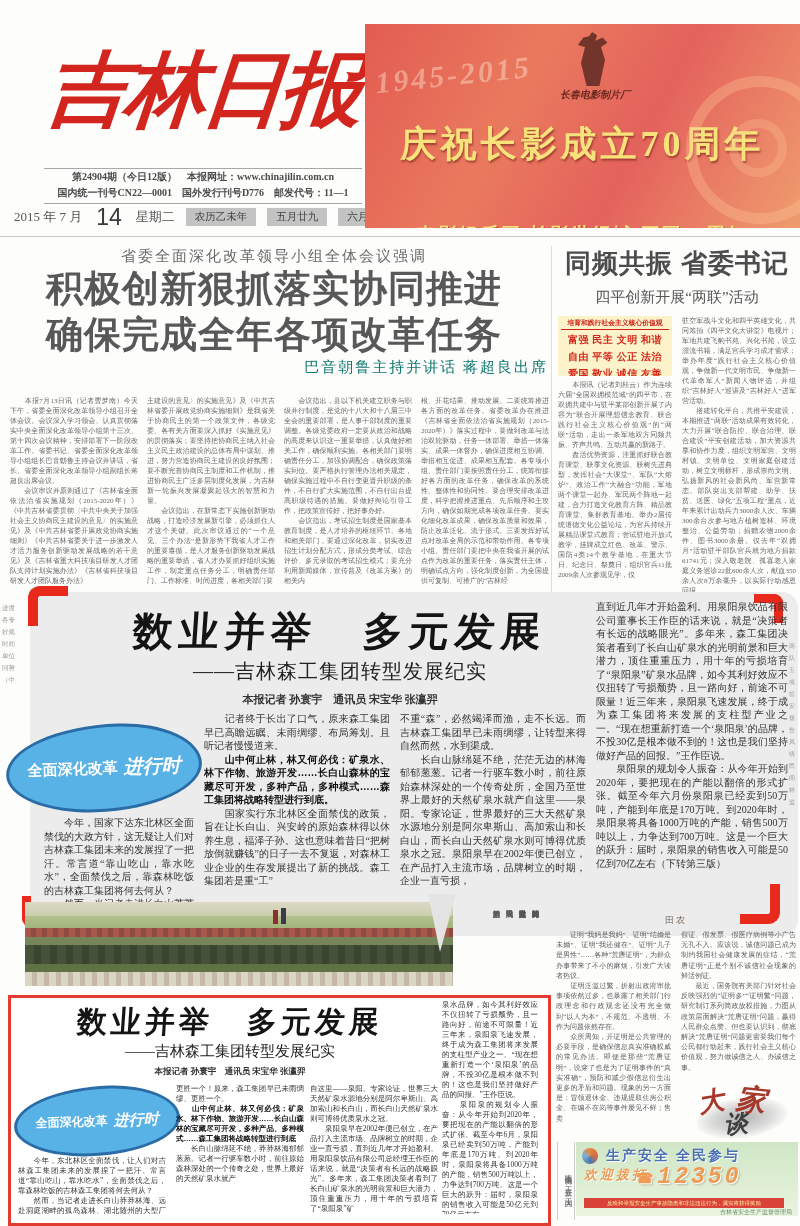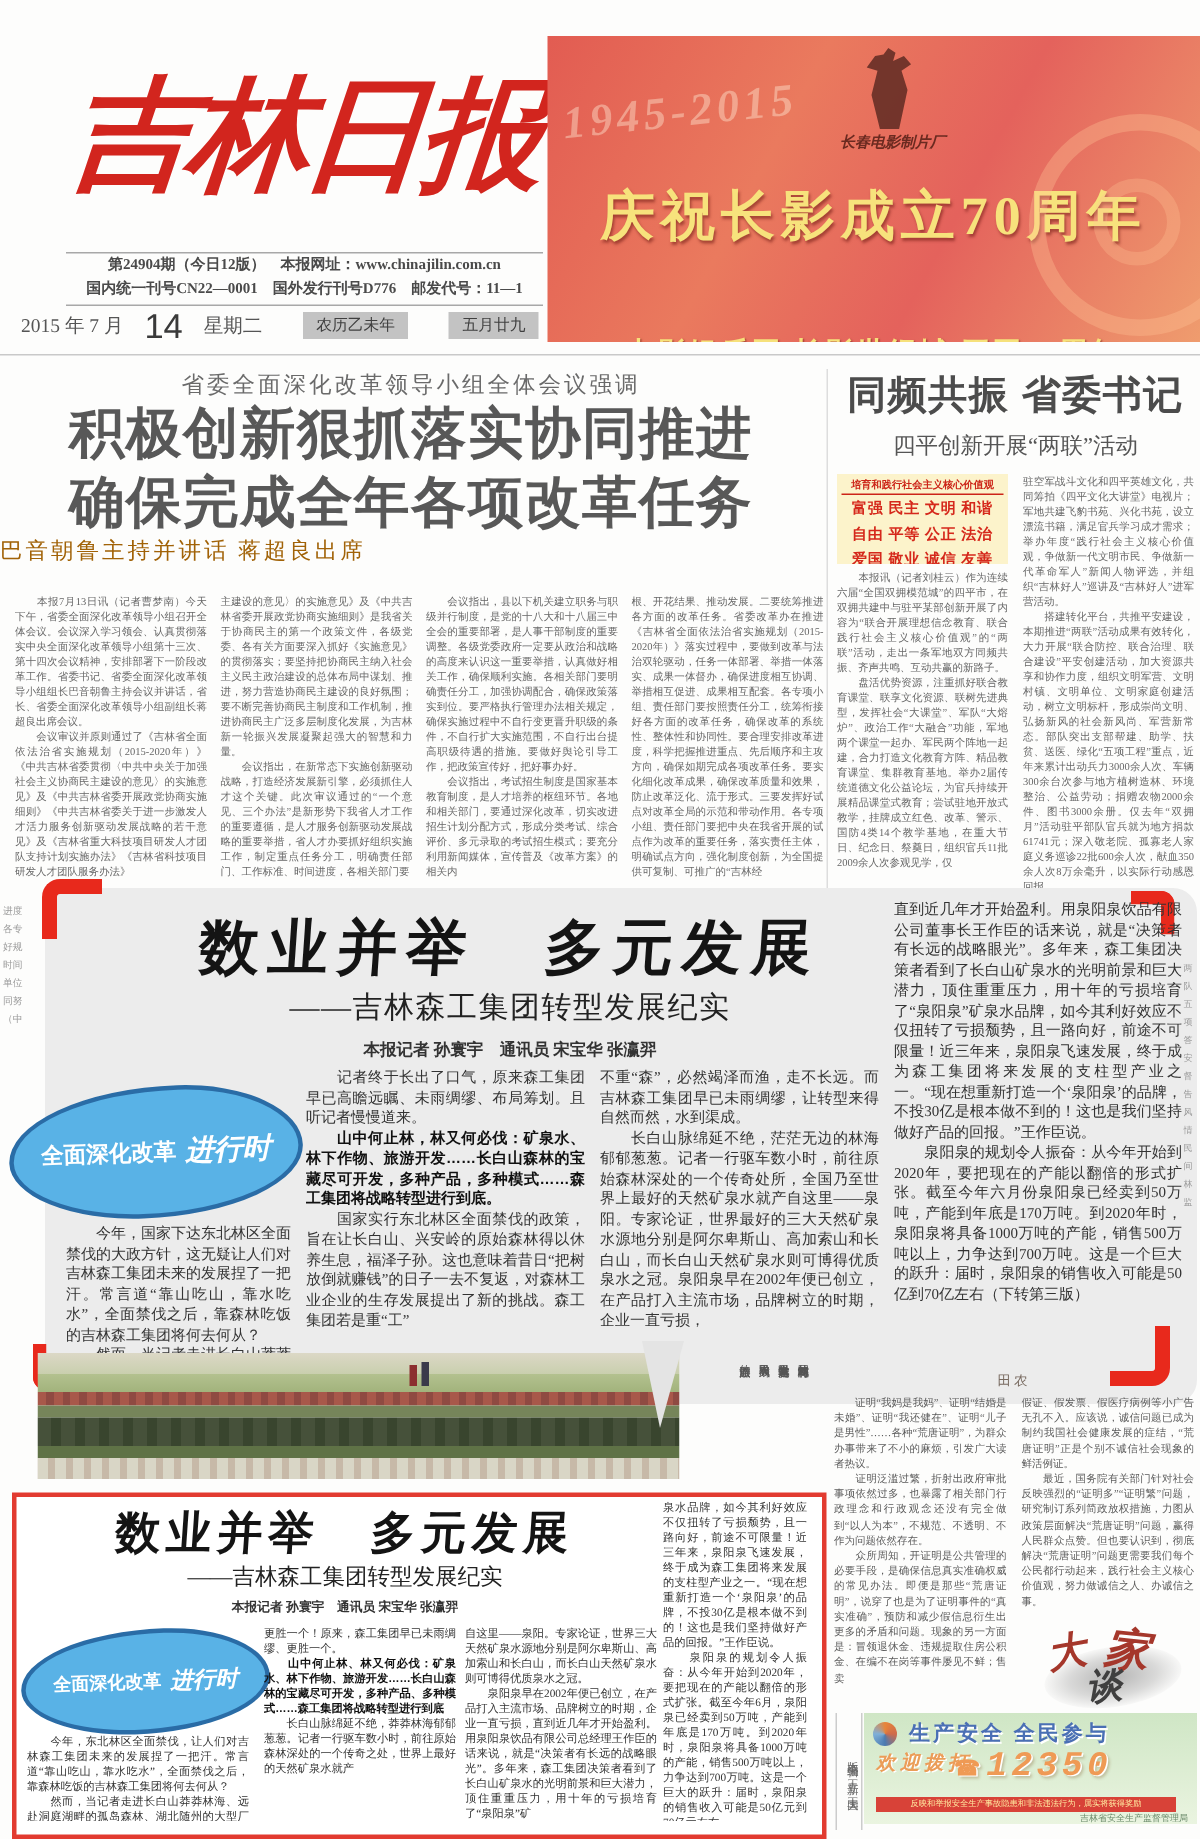--- a/index.html
+++ b/index.html
@@ -10,21 +10,21 @@
   .pre{white-space:pre-line;}
 
   
   .paper-title{left:40px;top:18px;width:325px;height:145px;font-size:82px;line-height:145px;
     font-weight:bold;font-style:italic;color:#d2251e;letter-spacing:-4px;transform:skewX(-5deg);
     text-align:center;}
   .info-box{left:44px;top:168px;width:318px;height:34px;border-top:1px solid #a8a8a8;border-bottom:1px solid #a8a8a8;
     font-size:10px;line-height:16px;color:#4a4a4a;text-align:center;font-weight:bold;}
   .date-row{left:14px;top:205px;width:540px;height:24px;display:flex;align-items:center;color:#555;font-size:13px;}
   .date-day{font-size:23px;color:#3a3a3a;margin:0 14px;font-family:"Liberation Sans",sans-serif;}
-  .lunar-box{background:#c3c3c3;color:#3f3f3f;font-size:10.5px;padding:2px 9px;margin-left:27px;white-space:nowrap;}
+  .lunar-box{background:#c3c3c3;color:#3f3f3f;font-size:10.5px;padding:2px 9px;margin-left:11px;white-space:nowrap;}
 
   
   .banner{left:365px;top:24px;width:435px;height:204px;
     background:linear-gradient(118deg,#e25c52 0%,#ea7a5e 35%,#e4625c 62%,#ef9c6e 100%);overflow:hidden;}
   .banner-watermark{left:10px;top:34px;font-size:30px;font-weight:bold;font-style:italic;
     color:rgba(255,236,214,.42);letter-spacing:3px;transform:rotate(-6deg);}
   .statue{left:208px;top:8px;width:40px;height:54px;background:#5e2a22;opacity:.85;
     clip-path:polygon(48% 0,60% 6%,56% 16%,74% 10%,86% 20%,70% 28%,80% 52%,66% 100%,34% 100%,20% 58%,30% 28%,12% 24%,26% 10%,40% 8%);}
   .studio-script{left:150px;top:64px;width:160px;text-align:center;font-size:10px;font-weight:bold;
     font-style:italic;color:#6b2a20;}
@@ -36,21 +36,21 @@
   .reel::after{content:"";position:absolute;left:32px;top:32px;width:40px;height:40px;
     border:9px solid rgba(255,196,148,.3);border-radius:50%;}
 
   .rule-top{left:0;top:236px;width:800px;height:1px;background:#c9c9c9;}
   .vrule{left:551px;top:246px;width:1px;height:352px;background:#ddd;}
 
   
   .kicker{left:0;top:247px;width:548px;font-size:15px;color:#6a6a6a;text-align:center;letter-spacing:2px;}
   .headline{left:0;width:548px;text-align:center;font-weight:bold;color:#585858;font-size:37px;
     letter-spacing:1px;font-family:"Liberation Sans",sans-serif;}
-  .subhead{left:0;top:358px;width:548px;text-align:left;font-size:15px;color:#a16207;letter-spacing:2px;}
+  .subhead{left:0;top:358px;width:548px;text-align:right;font-size:15px;color:#0f766e;letter-spacing:2px;}
   .lead-col{top:386px;width:128px;height:207px;font-size:7px;line-height:10px;margin-top:10px;}
 
   
   .r-headline{left:556px;top:246px;width:242px;text-align:center;font-size:26px;font-weight:bold;
     color:#4c4c4c;font-family:"Liberation Sans",sans-serif;letter-spacing:1px;}
   .r-sub{left:556px;top:288px;width:242px;text-align:center;font-size:15px;color:#555;}
   .values-box{left:558px;top:316px;width:114px;height:60px;background:#fcf3cb;text-align:center;overflow:hidden;}
   .values-head{font-size:6.8px;font-weight:bold;color:#cc2418;border-bottom:1px solid #cc2418;
     margin:2px 3px 1px 3px;padding-bottom:1px;white-space:nowrap;}
   .values-row{font-size:10px;font-weight:bold;color:#d5281b;line-height:17px;letter-spacing:.5px;

